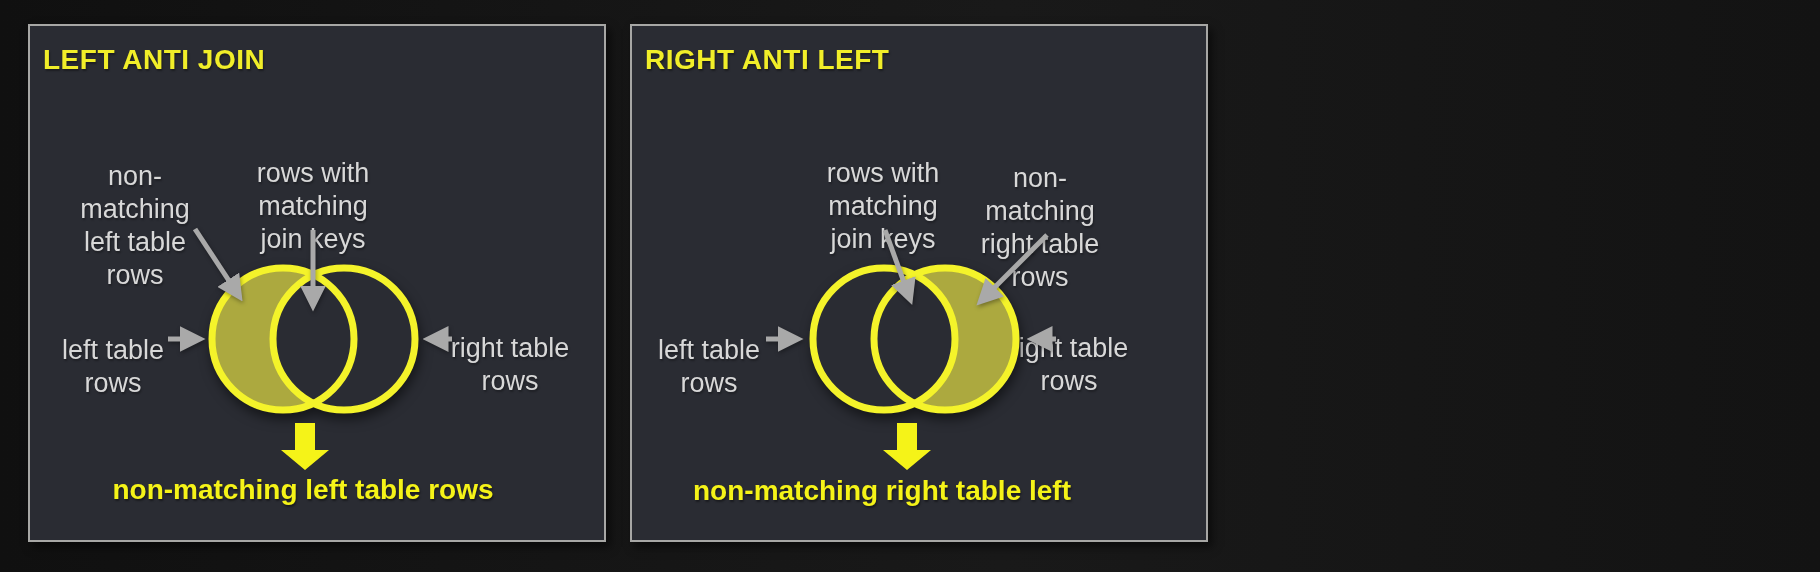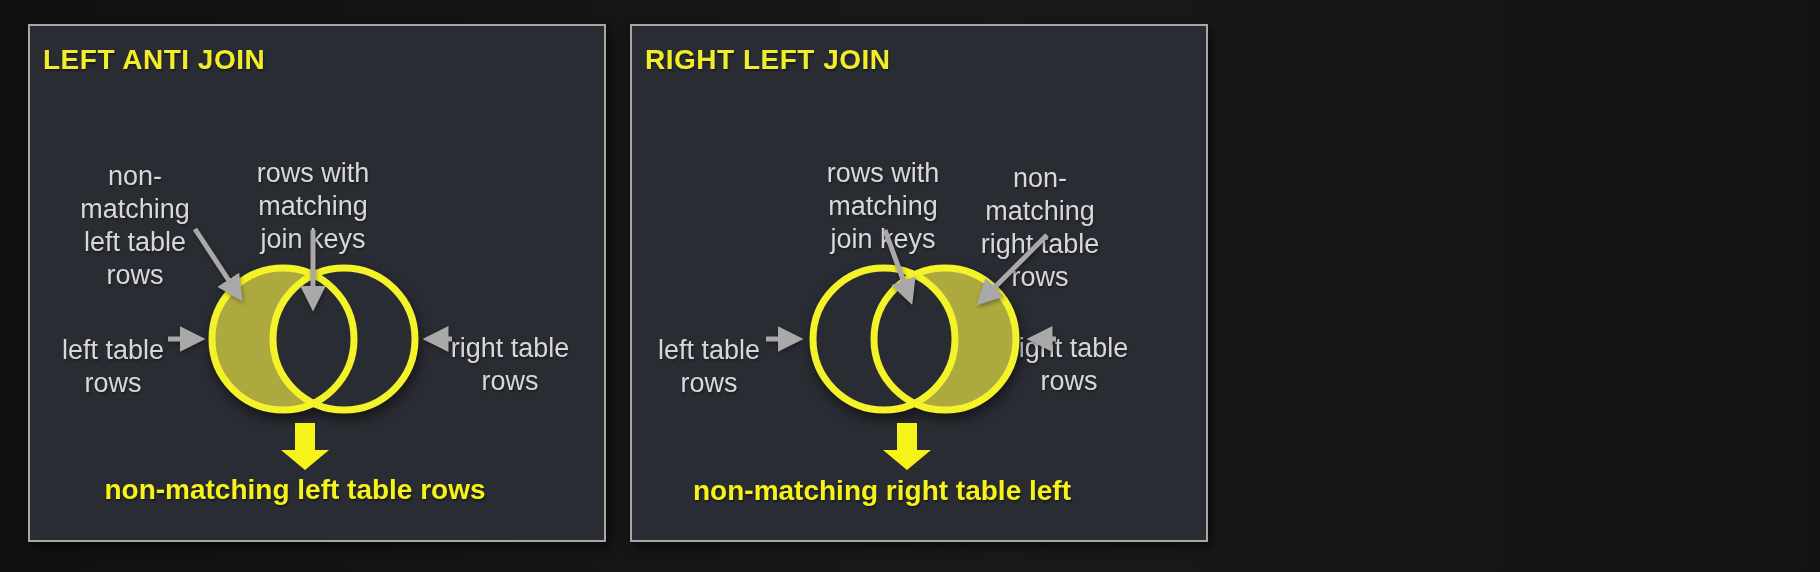--- a/index.html
+++ b/index.html
@@ -36,21 +36,21 @@
   .result-label {
     position: absolute; transform: translateX(-50%);
     font-size: 28px; font-weight: bold; color: #f5f318; white-space: nowrap;
     text-shadow: 1px 2px 2px rgba(0,0,0,0.4);
   }
   
   #panel-left .ann-nonmatching { left: 105px; top: 106px; }
   #panel-left .ann-matching    { left: 283px; top: 103px; }
   #panel-left .ann-lefttable   { left: 83px;  top: 280px; }
   #panel-left .ann-righttable  { left: 480px; top: 278px; }
-  #panel-left .result-label    { left: 265px; top: 448px; }
+  #panel-left .result-label    { left: 273px; top: 448px; }
   
   #panel-right .ann-matching    { left: 251px; top: 103px; }
   #panel-right .ann-nonmatching { left: 408px; top: 108px; }
   #panel-right .ann-lefttable   { left: 77px;  top: 280px; }
   #panel-right .ann-righttable  { left: 437px; top: 278px; }
   #panel-right .result-label    { left: 250px; top: 449px; }
 
   .circles { filter: drop-shadow(2px 6px 6px rgba(0,0,0,0.5)); }
   .arrows  { filter: drop-shadow(1px 2px 2px rgba(0,0,0,0.35)); }
   .gray-arrow { stroke: #a9a9a9; stroke-width: 5; fill: none; }
@@ -102,21 +102,21 @@
       <line class="gray-arrow" x1="138" y1="313" x2="169" y2="313" marker-end="url(#p1-ah)"></line>
       <line class="gray-arrow" x1="422" y1="313" x2="399" y2="313" marker-end="url(#p1-ah)"></line>
     </g>
     <polygon points="265,397 285,397 285,424 299,424 275,444 251,424 265,424" fill="#f5f318"></polygon>
   </svg>
 
   <div class="result-label">non-matching left table rows</div>
 </section>
 
 <section class="panel" id="panel-right">
-  <h2 class="panel-title">RIGHT LEFT JOIN</h2>
+  <h2 class="panel-title">RIGHT ANTI LEFT</h2>
 
   <div class="ann ann-matching">
     <div>rows with</div>
     <div>matching</div>
     <div>join keys</div>
   </div>
 
   <div class="ann ann-nonmatching">
     <div>non-</div>
     <div>matching</div>

